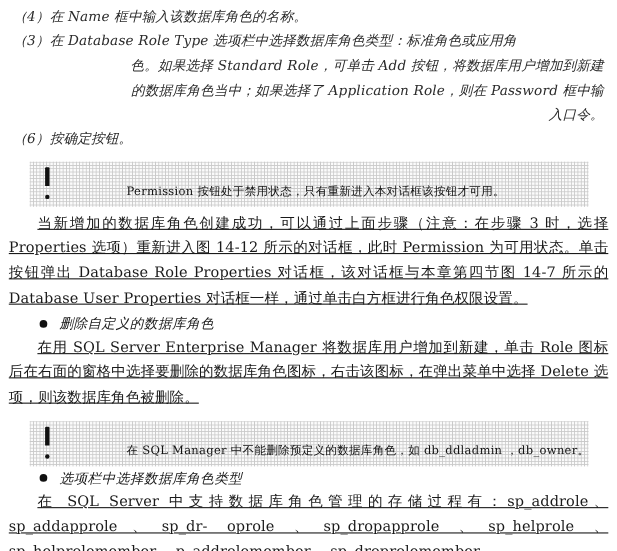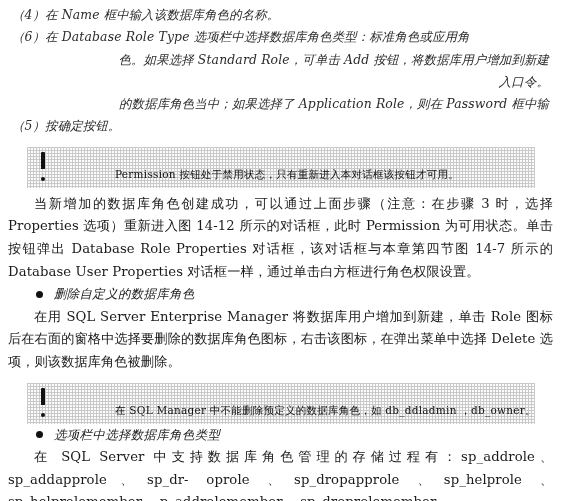--- a/index.html
+++ b/index.html
@@ -100,21 +100,21 @@
   .body-p {
     font-size: 13.2px;
     line-height: 22.6px;
     color: #1a1a1a;
     margin: 0;
     padding: 0 8px 0 8px;
     text-align: justify;
     text-justify: inter-ideograph;
     letter-spacing: 0.1px;
   }
-  .body-p.indent { text-indent: 26px; }
+  .body-p.indent { text-indent: 26px; text-decoration: underline; }
   .p-gap-1 { margin-top: 5px; }
 
   
   .bullet-line {
     font-size: 12.6px;
     line-height: 22.6px;
     margin: 0;
     padding: 0 8px 0 8px;
     color: #1a1a1a;
   }
@@ -137,25 +137,25 @@
     letter-spacing: 0.1px;
   }
 </style>
 </head>
 <body>
 
 <div class="page">
 
   <div class="steps">
     <div class="step">（4）在 Name 框中输入该数据库角色的名称。</div>
-    <div class="step">（6）在 Database Role Type 选项栏中选择数据库角色类型：标准角色或应用角</div>
+    <div class="step">（3）在 Database Role Type 选项栏中选择数据库角色类型：标准角色或应用角</div>
     <div class="step cont">色。如果选择 Standard Role，可单击 Add 按钮，将数据库用户增加到新建</div>
+    <div class="step cont">的数据库角色当中；如果选择了 Application Role，则在 Password 框中输</div>
     <div class="step cont">入口令。</div>
-    <div class="step cont">的数据库角色当中；如果选择了 Application Role，则在 Password 框中输</div>
-    <div class="step">（5）按确定按钮。</div>
+    <div class="step">（6）按确定按钮。</div>
   </div>
 
   <div class="note">
     <div class="bang">
       <span class="bar"></span>
       <span class="dot"></span>
     </div>
     <div class="note-text">Permission 按钮处于禁用状态，只有重新进入本对话框该按钮才可用。</div>
   </div>
 

